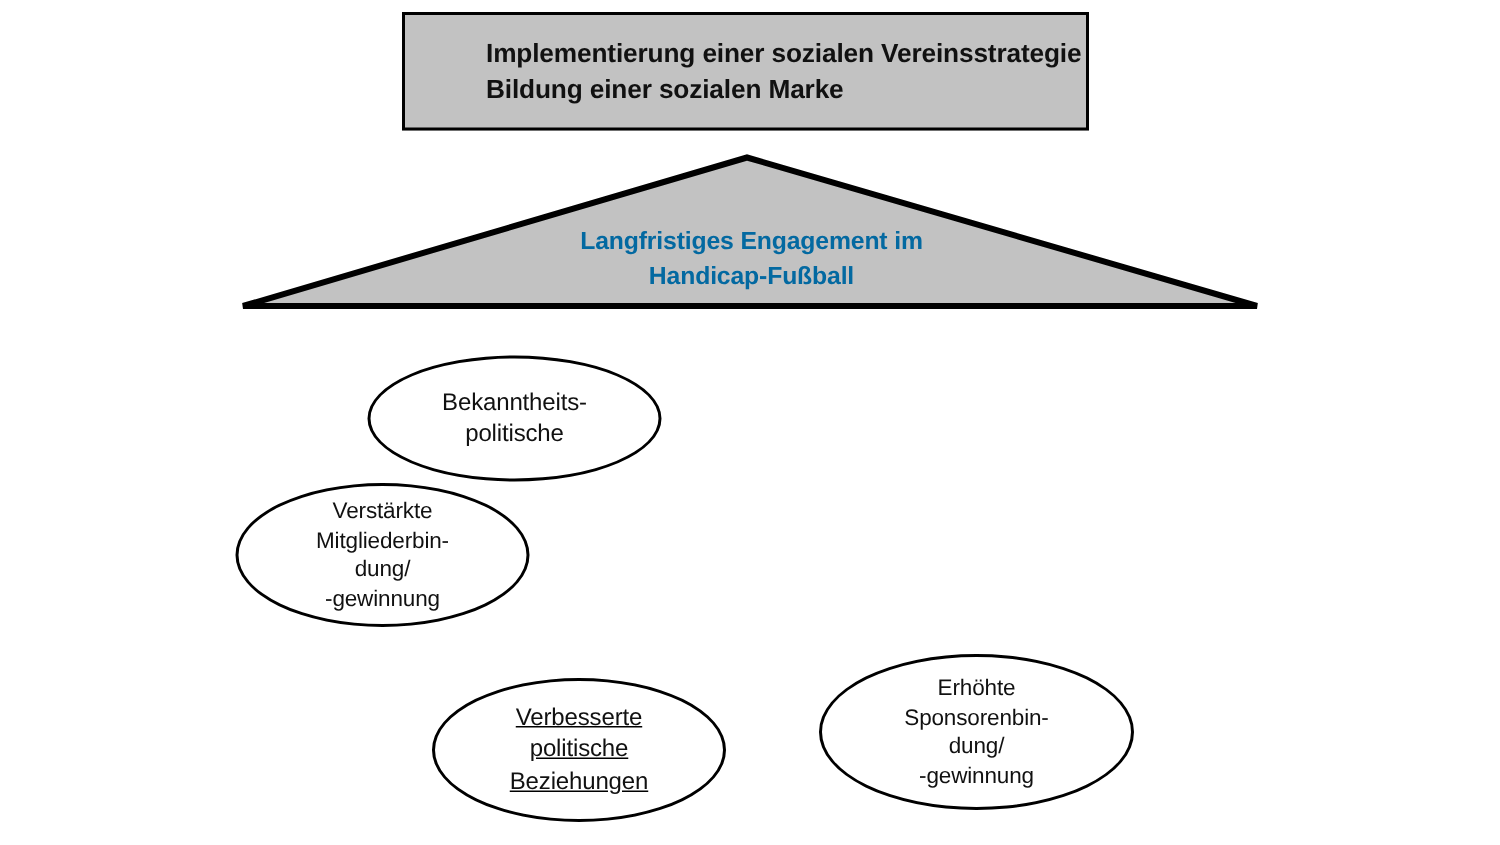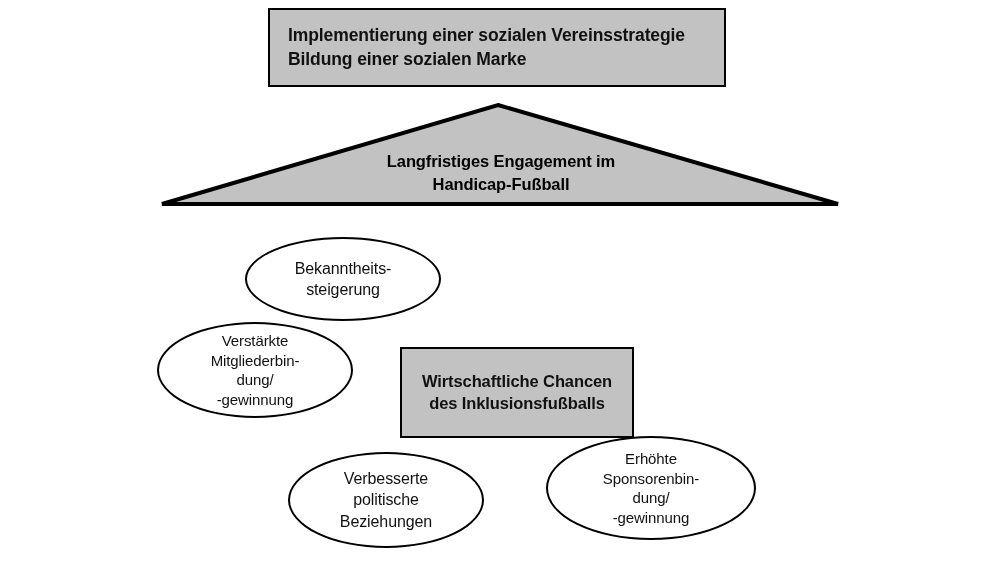--- a/index.html
+++ b/index.html
@@ -28,20 +28,21 @@
     justify-content: flex-start;
   }
   .rect-node.centered {
     justify-content: center;
   }
   .rect-text {
     font-weight: bold;
     color: #111111;
     line-height: 1.32;
     white-space: pre-line;
+    margin-left: 36px;
   }
   #top-box {
     left: 268px;
     top: 8px;
     width: 458px;
     height: 79px;
     padding-left: 18px;
   }
   #top-box .rect-text {
     font-size: 17.5px;
@@ -74,21 +75,21 @@
     display: block;
   }
   #triangle-label {
     position: absolute;
     left: 0;
     top: 52px;
     width: 692px;
     text-align: center;
     font-size: 16.5px;
     font-weight: bold;
-    color: #000000;
+    color: #0369a1;
     line-height: 1.38;
     white-space: pre-line;
     letter-spacing: -0.1px;
   }
   
   .oval-node {
     position: absolute;
     box-sizing: border-box;
     background: #ffffff;
     border: 2.5px solid #000000;
@@ -103,21 +104,21 @@
     text-align: center;
     line-height: 1.34;
     white-space: pre-line;
     font-weight: normal;
     letter-spacing: -0.1px;
   }
   #oval-bekanntheit { left: 245px; top: 237px; width: 196px; height: 84px; }
   #oval-image       { left: 489px; top: 228px; width: 196px; height: 84px; }
   #oval-mitglieder  { left: 157px; top: 322px; width: 196px; height: 96px; }
   #oval-differenz   { left: 659px; top: 337px; width: 196px; height: 96px; }
-  #oval-politik     { left: 288px; top: 452px; width: 196px; height: 96px; }
+  #oval-politik     { left: 288px; top: 452px; width: 196px; height: 96px; text-decoration: underline; }
   #oval-sponsoren   { left: 546px; top: 436px; width: 210px; height: 104px; }
   #oval-mitglieder .oval-text,
   #oval-sponsoren .oval-text { font-size: 15px; line-height: 1.3; }
   #oval-differenz .oval-text { font-size: 15.5px; }
 </style>
 </head>
 <body>
 
 <div id="canvas">
 
@@ -129,35 +130,31 @@
   <div id="triangle-wrap">
     <svg width="692" height="116" viewBox="0 0 692 116" aria-hidden="true">
       <polygon points="343,7 683,106 7,106" fill="#c2c2c2" stroke="#000000" stroke-width="4" stroke-linejoin="miter"></polygon>
     </svg>
     <div id="triangle-label">Langfristiges Engagement im
 Handicap-Fußball</div>
   </div>
 
   <div class="oval-node" id="oval-bekanntheit">
     <div class="oval-text">Bekanntheits-
-steigerung</div>
+politische</div>
   </div>
 
 
   <div class="oval-node" id="oval-mitglieder">
     <div class="oval-text">Verstärkte
 Mitgliederbin-
 dung/
 -gewinnung</div>
   </div>
 
-  <div class="rect-node centered" id="center-box">
-    <div class="rect-text">Wirtschaftliche Chancen
-des Inklusionsfußballs</div>
-  </div>
 
 
   <div class="oval-node" id="oval-politik">
     <div class="oval-text">Verbesserte
 politische
 Beziehungen</div>
   </div>
 
   <div class="oval-node" id="oval-sponsoren">
     <div class="oval-text">Erhöhte

